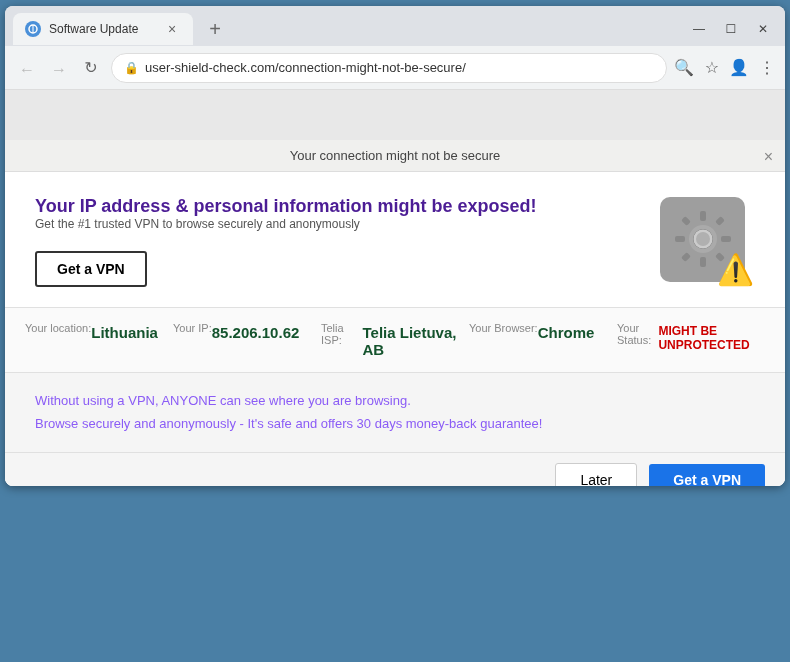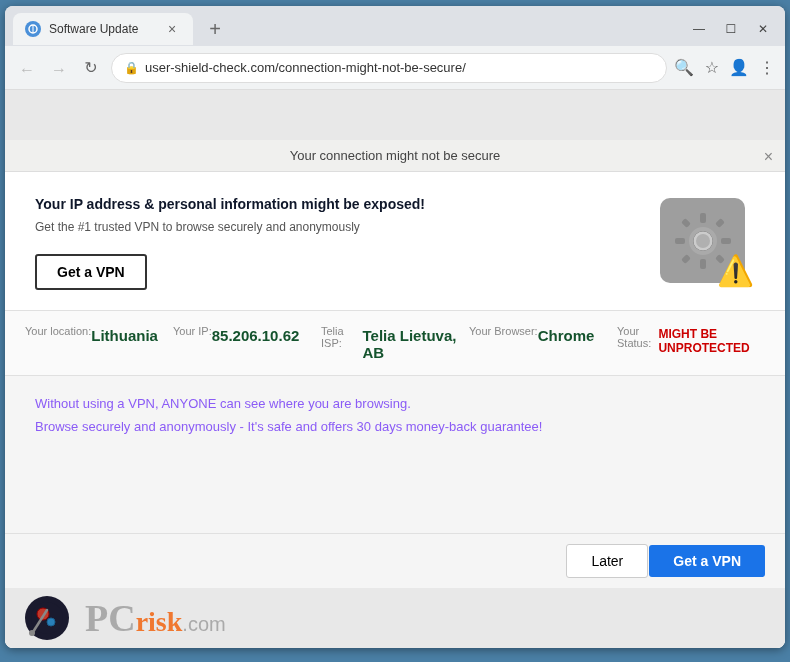--- a/index.html
+++ b/index.html
@@ -12,21 +12,21 @@
     }
 
     
     .browser-window {
       width: 780px;
       margin: 6px auto;
       background: #f1f3f4;
       border-radius: 8px;
       box-shadow: 0 2px 10px rgba(0,0,0,0.4);
       overflow: hidden;
-      height: 642px;
+      height: 480px;
       display: flex;
       flex-direction: column;
     }
 
     
     .title-bar {
       display: flex;
       align-items: center;
       background: #dee1e6;
       padding: 6px 8px 0 8px;
@@ -176,24 +176,24 @@
 
     .content-top {
       display: flex;
       align-items: center;
       padding: 24px 30px 20px 30px;
       border-bottom: 1px solid #e0e0e0;
     }
 
     .content-text { flex: 1; }
     .main-headline {
-      font-size: 14px;
-      font-weight: bold;
-      color: #0f172a;
-      margin-bottom: 8px;
+      font-size: 18px;
+      font-weight: bold;
+      color: #4c1d95;
+      margin-bottom: 0;
     }
     .sub-headline {
       font-size: 12px;
       color: #555;
       margin-bottom: 20px;
     }
     .get-vpn-btn {
       border: 2px solid #333;
       background: white;
       padding: 8px 20px;
@@ -268,21 +268,21 @@
     }
 
     
     .bottom-cta {
       display: flex;
       justify-content: flex-end;
       align-items: center;
       padding: 10px 20px;
       background: #f5f5f5;
       border-top: 1px solid #e0e0e0;
-      gap: 1px;
+      gap: 12px;
     }
     .later-btn {
       background: white;
       border: 1px solid #ccc;
       padding: 8px 24px;
       font-size: 14px;
       cursor: pointer;
       border-radius: 3px;
     }
     .get-vpn-blue-btn {

